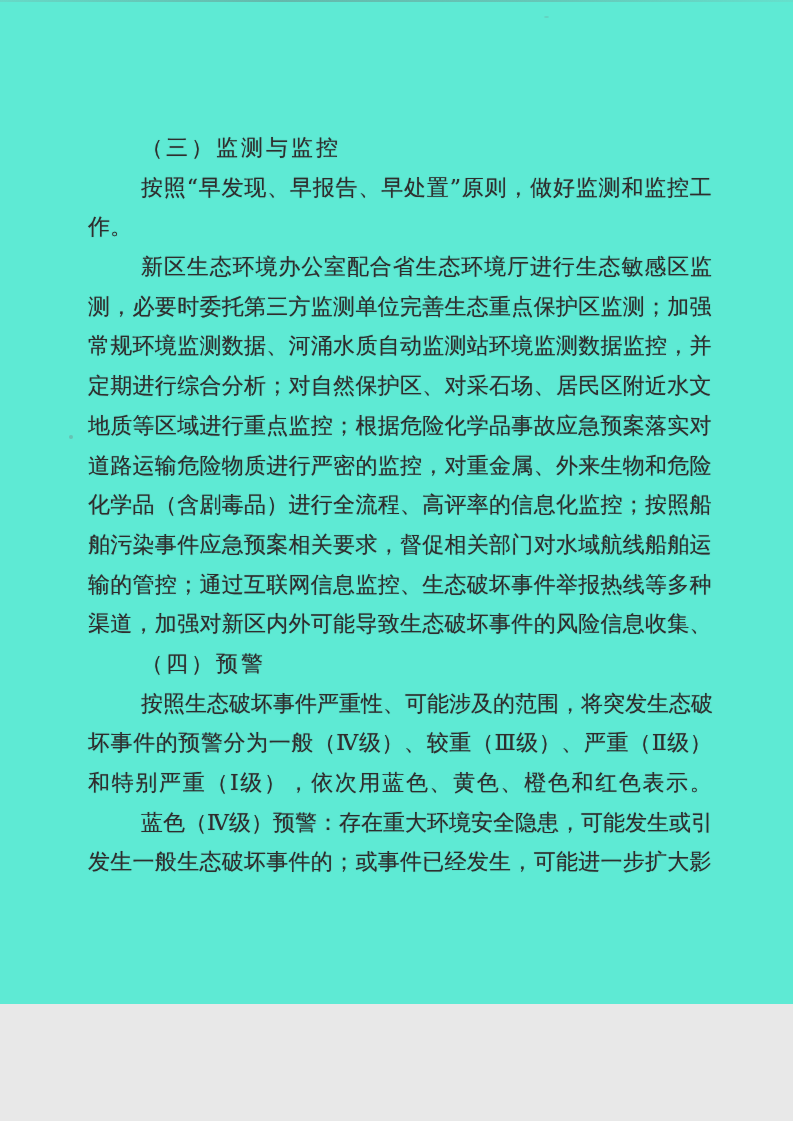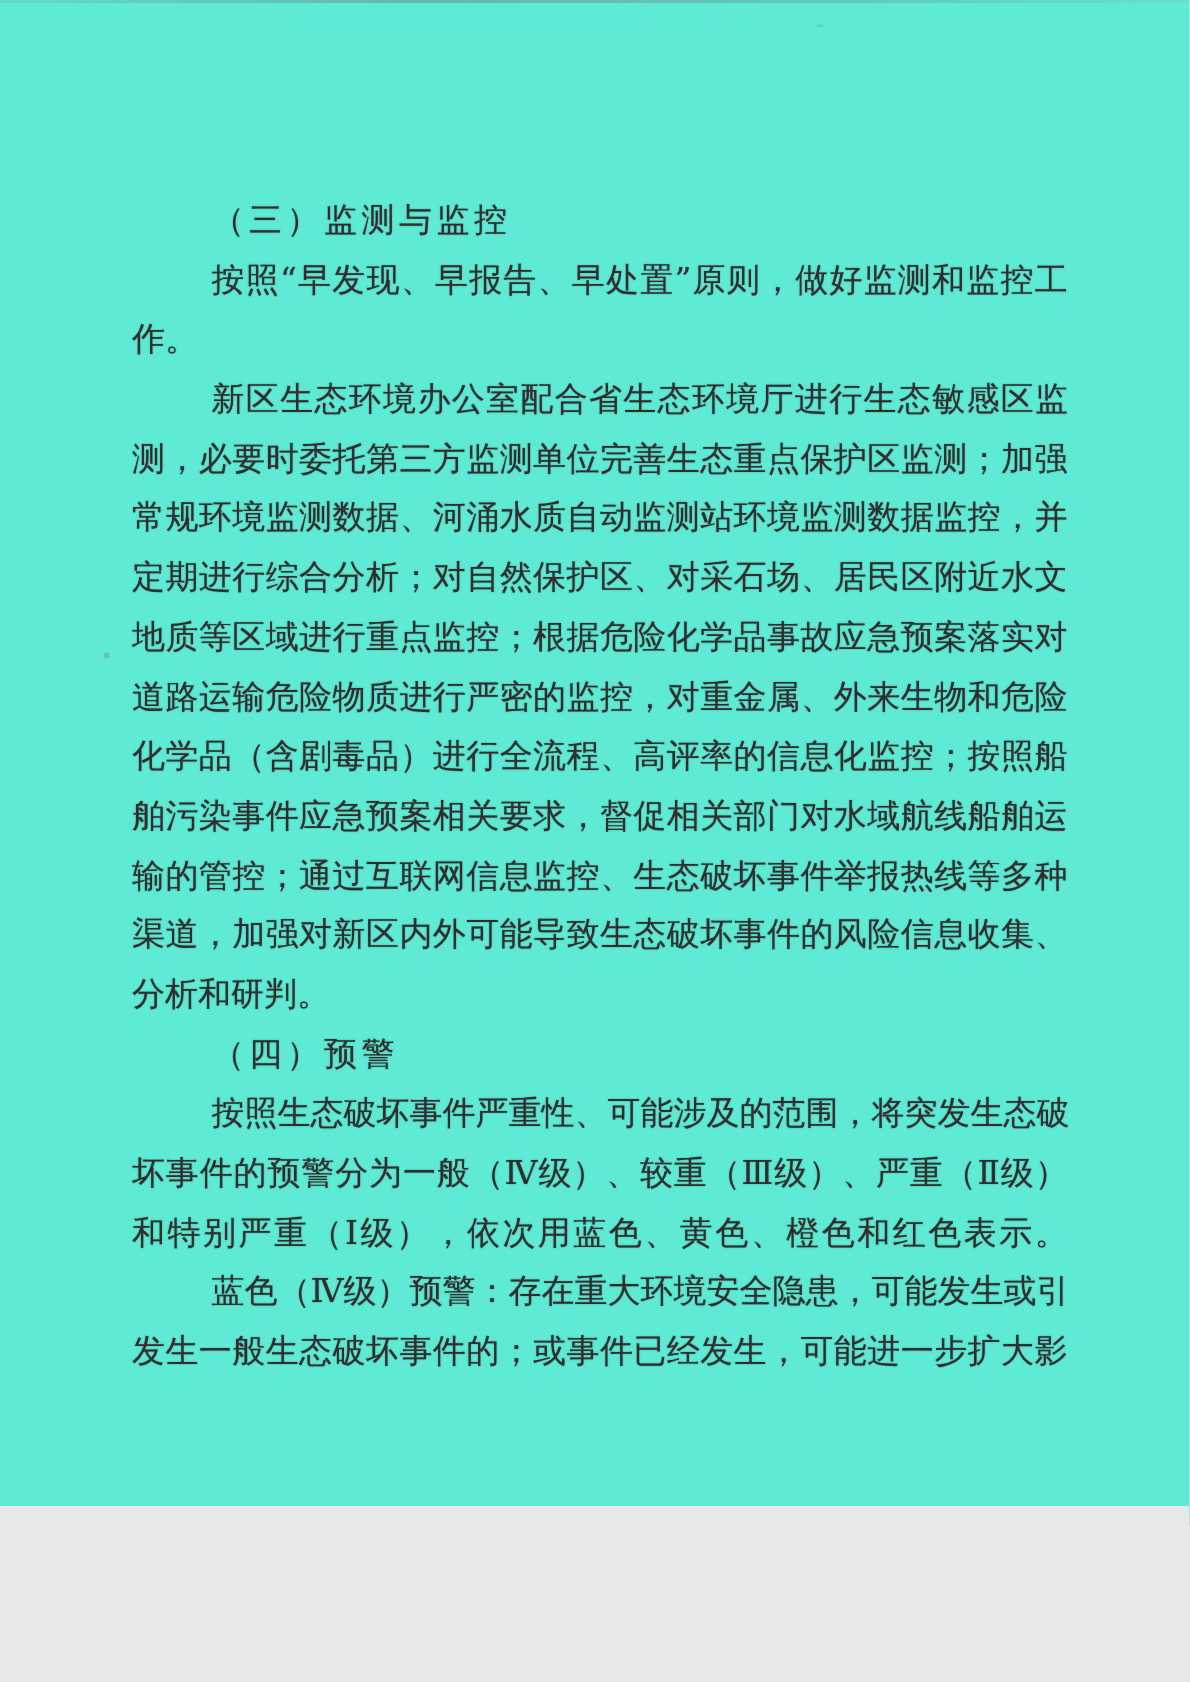--- a/index.html
+++ b/index.html
@@ -404,21 +404,20 @@
         <span>件</span>
         <span>的</span>
         <span>风</span>
         <span>险</span>
         <span>信</span>
         <span>息</span>
         <span>收</span>
         <span>集</span>
         <span>、</span>
       </div>
-    <div class="line">分析和研判。</div>
     <div class="line i heading">（四）预警</div>
     <div class="line i j">
         <span>按</span>
         <span>照</span>
         <span>生</span>
         <span>态</span>
         <span>破</span>
         <span>坏</span>
         <span>事</span>
         <span>件</span>

